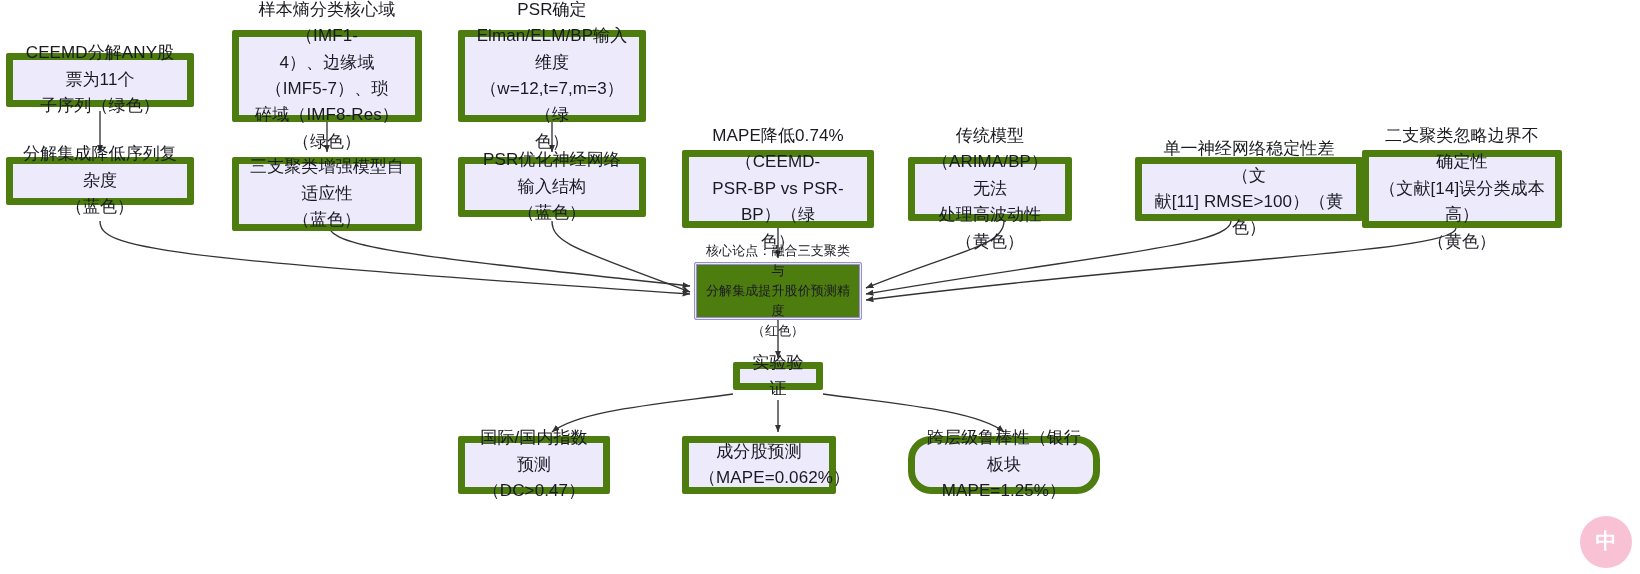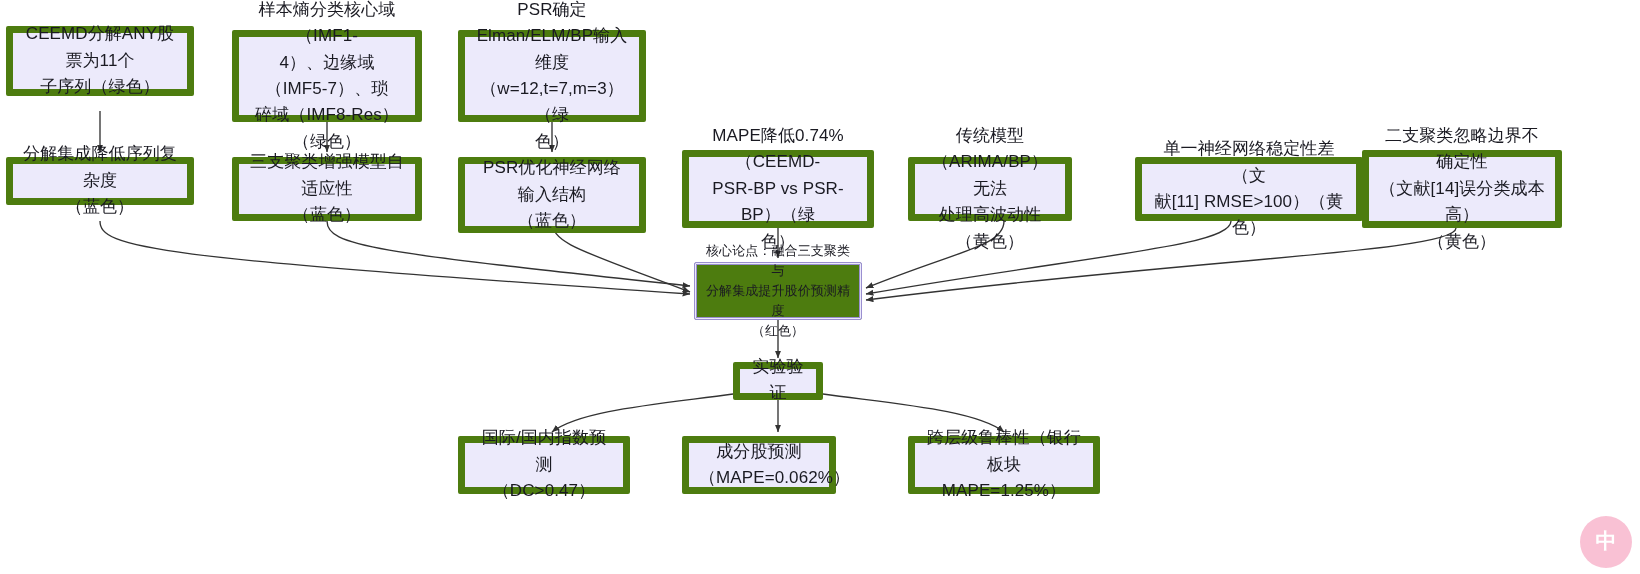--- a/index.html
+++ b/index.html
@@ -99,21 +99,21 @@
       <path d="M1456,228 C1456,252 1200,258 866,300"></path>
 
       <path d="M778,320 L778,358"></path>
 
       <path d="M733,394 C660,404 580,410 552,432"></path>
       <path d="M778,400 L778,432"></path>
       <path d="M823,394 C896,404 976,410 1004,432"></path>
     </g>
   </svg>
 
-  <div class="node" style="left:6px; top:26px; width:188px; height:70px;">
+  <div class="node" style="left:6px; top:53px; width:188px; height:54px;">
     <span class="node-text">CEEMD分解ANY股票为11个
 子序列（绿色）</span>
   </div>
 
   <div class="node" style="left:232px; top:30px; width:190px; height:92px;">
     <span class="node-text">样本熵分类核心域（IMF1-
 4）、边缘域（IMF5-7）、琐
 碎域（IMF8-Res）（绿色）</span>
   </div>
 
@@ -121,26 +121,26 @@
     <span class="node-text">PSR确定Elman/ELM/BP输入
 维度（w=12,t=7,m=3）（绿
 色）</span>
   </div>
 
   <div class="node" style="left:6px; top:157px; width:188px; height:48px;">
     <span class="node-text">分解集成降低序列复杂度
 （蓝色）</span>
   </div>
 
-  <div class="node" style="left:232px; top:157px; width:190px; height:64px;">
+  <div class="node" style="left:232px; top:157px; width:190px; height:74px;">
     <span class="node-text">三支聚类增强模型自适应性
 （蓝色）</span>
   </div>
 
-  <div class="node" style="left:458px; top:157px; width:188px; height:76px;">
+  <div class="node" style="left:458px; top:157px; width:188px; height:60px;">
     <span class="node-text">PSR优化神经网络输入结构
 （蓝色）</span>
   </div>
 
   <div class="node" style="left:682px; top:150px; width:192px; height:78px;">
     <span class="node-text">MAPE降低0.74%（CEEMD-
 PSR-BP vs PSR-BP）（绿
 色）</span>
   </div>
 
@@ -159,35 +159,35 @@
 （文献[14]误分类成本高）
 （黄色）</span>
   </div>
 
   <div class="node node-core" style="left:694px; top:262px; width:168px; height:58px; font-size:13px;">
     <span class="node-text">核心论点：融合三支聚类与
 分解集成提升股价预测精度
 （红色）</span>
   </div>
 
-  <div class="node" style="left:733px; top:362px; width:90px; height:38px;font-family:Liberation Mono, monospace;">
+  <div class="node" style="left:733px; top:362px; width:90px; height:28px;">
     <span class="node-text">实验验证</span>
   </div>
 
-  <div class="node" style="left:458px; top:436px; width:172px; height:58px;">
+  <div class="node" style="left:458px; top:436px; width:152px; height:58px;">
     <span class="node-text">国际/国内指数预测
 （DC&gt;0.47）</span>
   </div>
 
   <div class="node" style="left:682px; top:436px; width:154px; height:58px;">
     <span class="node-text">成分股预测
 （MAPE=0.062%）</span>
   </div>
 
-  <div class="node" style="left:908px; top:436px; width:192px; height:58px;">
+  <div class="node" style="left:908px; top:436px; width:192px; height:58px;border-radius:23px;">
     <span class="node-text">跨层级鲁棒性（银行板块
 MAPE=1.25%）</span>
   </div>
 
   <div class="watermark">
     <span>中</span>
   </div>
 
 </div>
 

